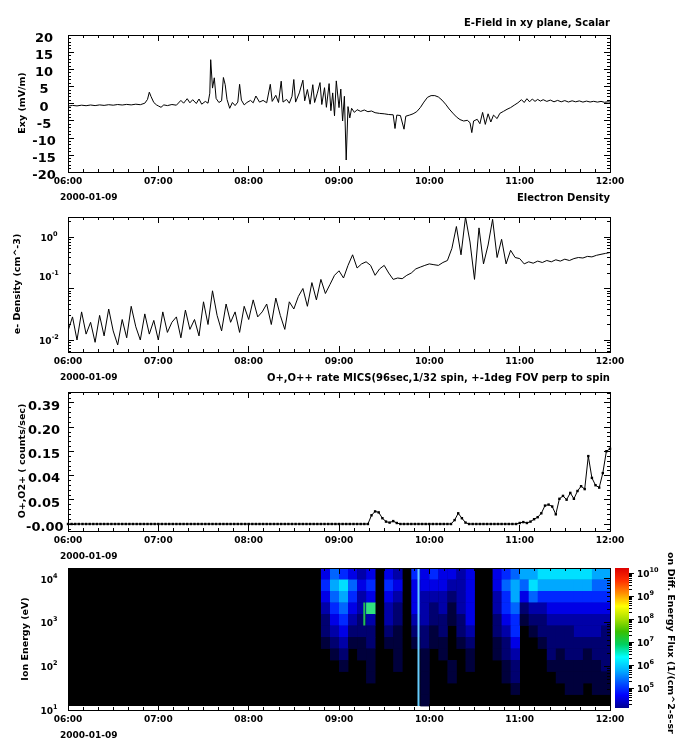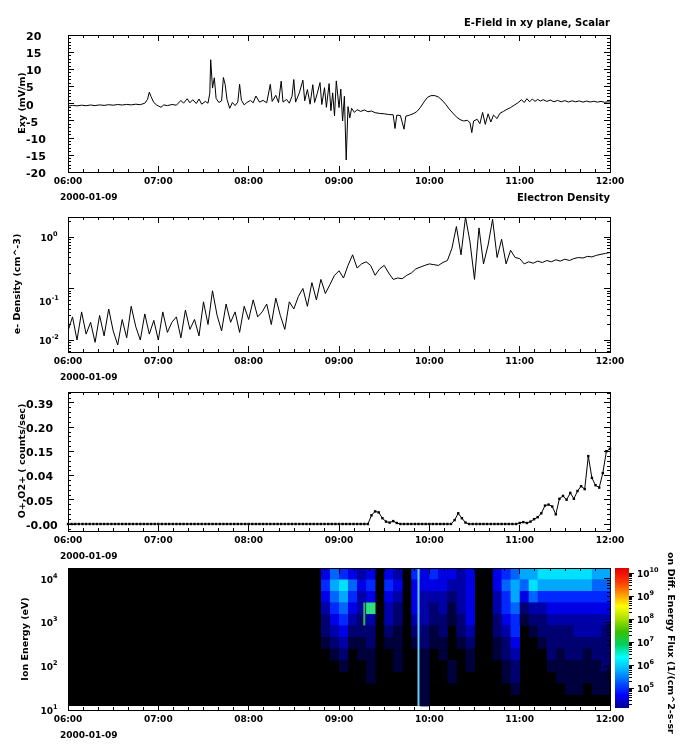--- a/index.html
+++ b/index.html
@@ -7,21 +7,21 @@
     font-family:"DejaVu Sans",sans-serif;color:#000;overflow:hidden}
   #gfx{position:absolute;left:0;top:0}
   .title{position:absolute;left:68px;width:542px;text-align:right;
     font-size:10px;font-weight:bold;white-space:nowrap}
   .ylab{position:absolute;text-align:center;font-size:9.5px;font-weight:bold;
     transform:rotate(-90deg);white-space:nowrap;height:12px;line-height:12px}
   .cblab{position:absolute;font-size:9.5px;font-weight:bold;transform:rotate(90deg);
     white-space:nowrap;height:12px;line-height:12px}
   .date{position:absolute;left:60px;font-size:9px;font-weight:bold;white-space:nowrap}
   .xt{position:absolute;width:40px;text-align:center;font-size:9px;font-weight:bold}
-  .yt{position:absolute;width:36px;text-align:left;font-size:11px;font-weight:bold}
+  .yt{position:absolute;width:36px;text-align:center;font-size:13px;font-weight:bold}
   .lt{position:absolute;font-size:9px;font-weight:bold;white-space:nowrap}
   .ltr{width:30px;text-align:center}
   .lt sup,.yt sup{font-size:6.5px;position:relative;top:-1px}
   #cbar{position:absolute;left:615px;top:568px;width:14px;height:140px}
 </style>
 </head>
 <body>
 
 <div id="figure">
   <svg id="gfx" width="687" height="755">
@@ -1033,20 +1033,21 @@
       <line x1="629" y1="582" x2="631.5" y2="582" stroke="#000" stroke-width="1" shape-rendering="crispEdges"></line>
       <line x1="629" y1="580" x2="631.5" y2="580" stroke="#000" stroke-width="1" shape-rendering="crispEdges"></line>
       <line x1="629" y1="578" x2="631.5" y2="578" stroke="#000" stroke-width="1" shape-rendering="crispEdges"></line>
       <line x1="629" y1="576.5" x2="631.5" y2="576.5" stroke="#000" stroke-width="1" shape-rendering="crispEdges"></line>
       <line x1="629" y1="575" x2="631.5" y2="575" stroke="#000" stroke-width="1" shape-rendering="crispEdges"></line>
       <line x1="629" y1="574" x2="631.5" y2="574" stroke="#000" stroke-width="1" shape-rendering="crispEdges"></line>
     </svg>
 
   <div class="title" style="top:17px">E-Field in xy plane, Scalar</div>
   <div class="title" style="top:192px">Electron Density</div>
+  <div class="title" style="top:372px">O+,O++ rate MICS(96sec,1/32 spin, +-1deg FOV perp to spin</div>
 
   <div class="ylab" style="left:-43px;top:97px;width:130px">Exy (mV/m)</div>
   <div class="ylab" style="left:-58px;top:278px;width:150px">e- Density (cm^-3)</div>
   <div class="ylab" style="left:-53px;top:455px;width:150px">O+,O2+ ( counts/sec)</div>
   <div class="ylab" style="left:-35px;top:633px;width:120px">Ion Energy (eV)</div>
 
   <div class="date" style="top:192px">2000-01-09</div>
   <div class="date" style="top:372px">2000-01-09</div>
   <div class="date" style="top:551px">2000-01-09</div>
   <div class="date" style="top:730px">2000-01-09</div>
@@ -1090,21 +1091,21 @@
     <div class="yt" style="left:26px;top:132.75px">-10</div>
     <div class="yt" style="left:26px;top:149.875px">-15</div>
     <div class="yt" style="left:26px;top:167px">-20</div>
     <div class="yt" style="left:26px;top:397.67737430167597px">0.39</div>
     <div class="yt" style="left:26px;top:421.9441340782123px">0.20</div>
     <div class="yt" style="left:26px;top:446.21089385474863px">0.15</div>
     <div class="yt" style="left:26px;top:470.4776536312849px">0.04</div>
     <div class="yt" style="left:26px;top:494.74441340782124px">0.05</div>
     <div class="yt" style="left:26px;top:519.0111731843575px">-0.00</div>
     <div class="lt ltr" style="left:34px;top:230.9771167048055px">10<sup>0</sup></div>
-    <div class="lt ltr" style="left:34px;top:295px">10<sup>-1</sup></div>
+    <div class="lt ltr" style="left:34px;top:270px">10<sup>-1</sup></div>
     <div class="lt ltr" style="left:34px;top:333.95194508009155px">10<sup>-2</sup></div>
     <div class="lt ltr" style="left:34px;top:572.5996298581123px">10<sup>4</sup></div>
     <div class="lt ltr" style="left:34px;top:616.3997532387415px">10<sup>3</sup></div>
     <div class="lt ltr" style="left:34px;top:660.1998766193708px">10<sup>2</sup></div>
     <div class="lt ltr" style="left:34px;top:704px">10<sup>1</sup></div>
     <div class="lt" style="left:637px;top:567px">10<sup>10</sup></div>
     <div class="lt" style="left:637px;top:590px">10<sup>9</sup></div>
     <div class="lt" style="left:637px;top:613px">10<sup>8</sup></div>
     <div class="lt" style="left:637px;top:636px">10<sup>7</sup></div>
     <div class="lt" style="left:637px;top:659px">10<sup>6</sup></div>

